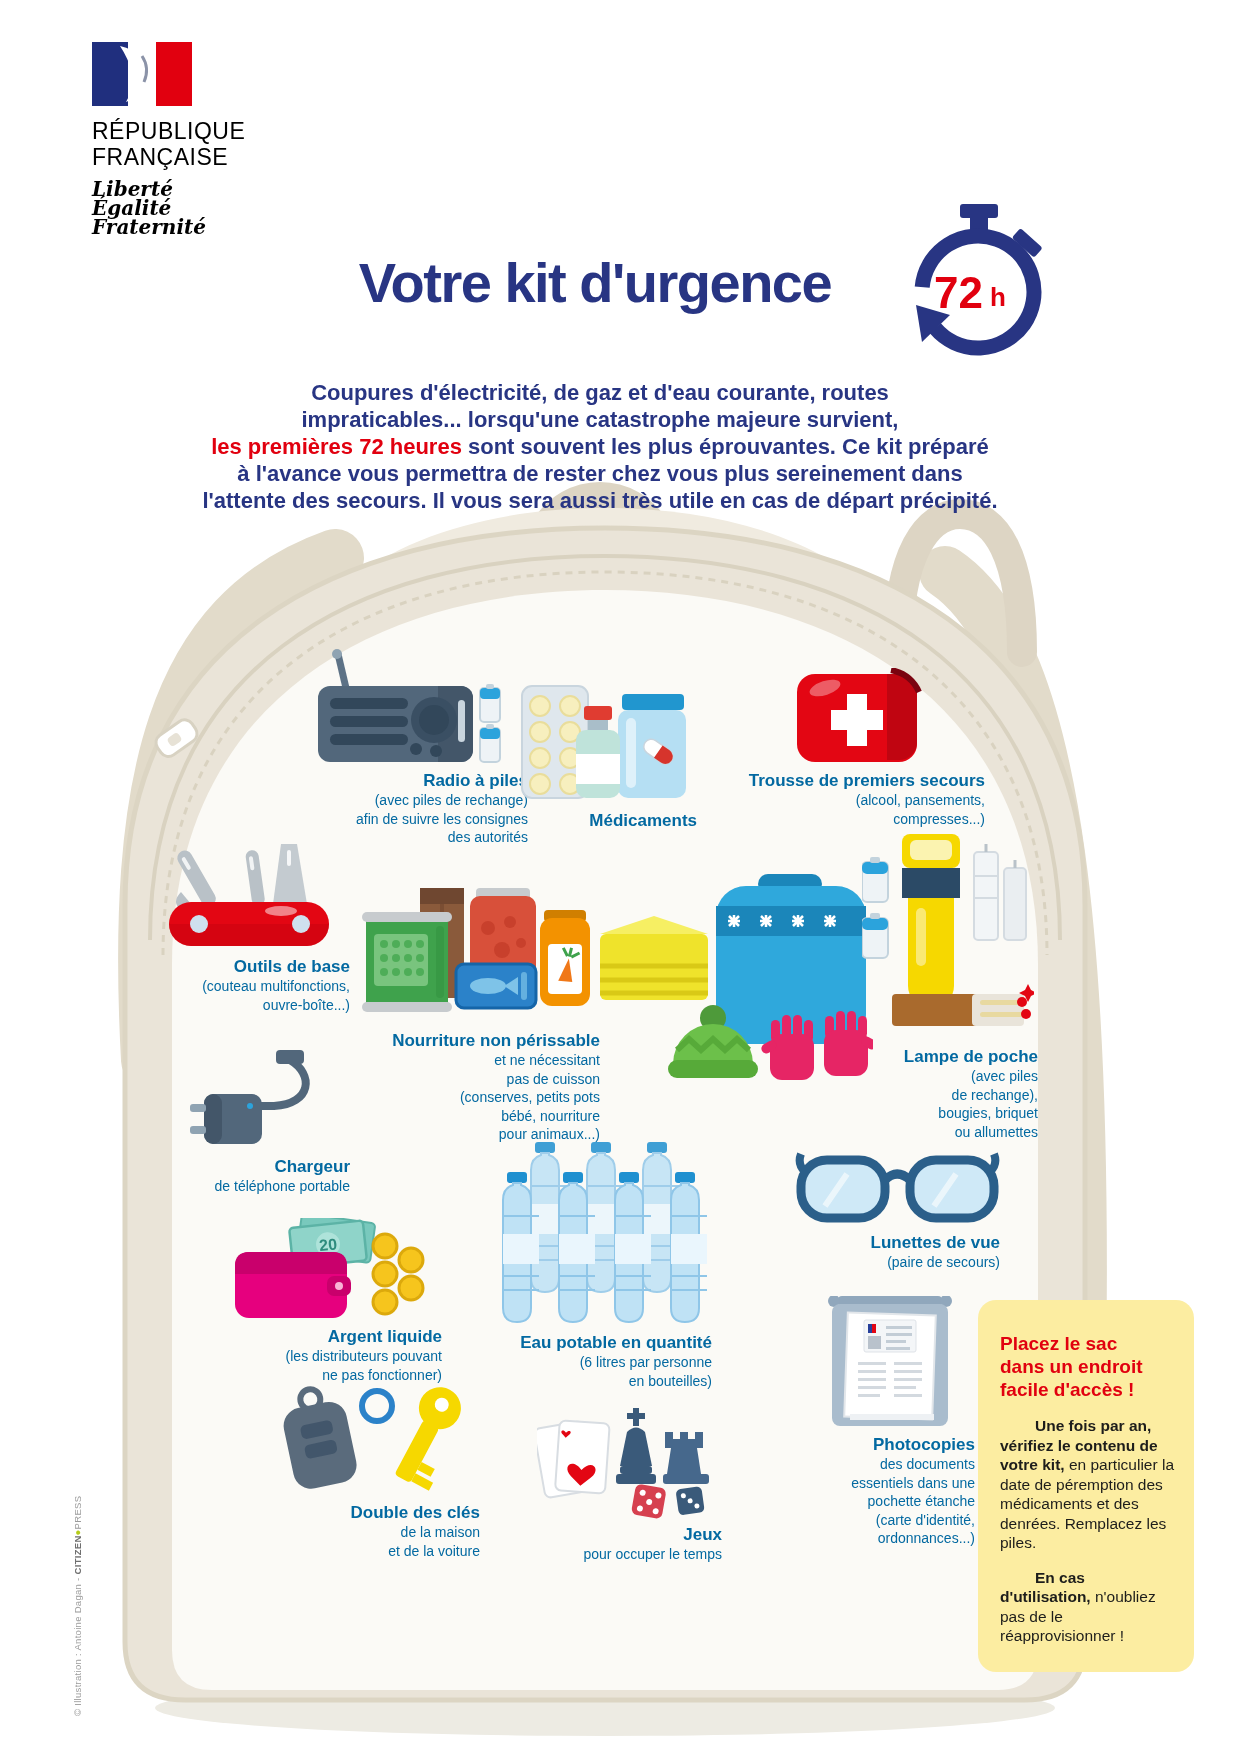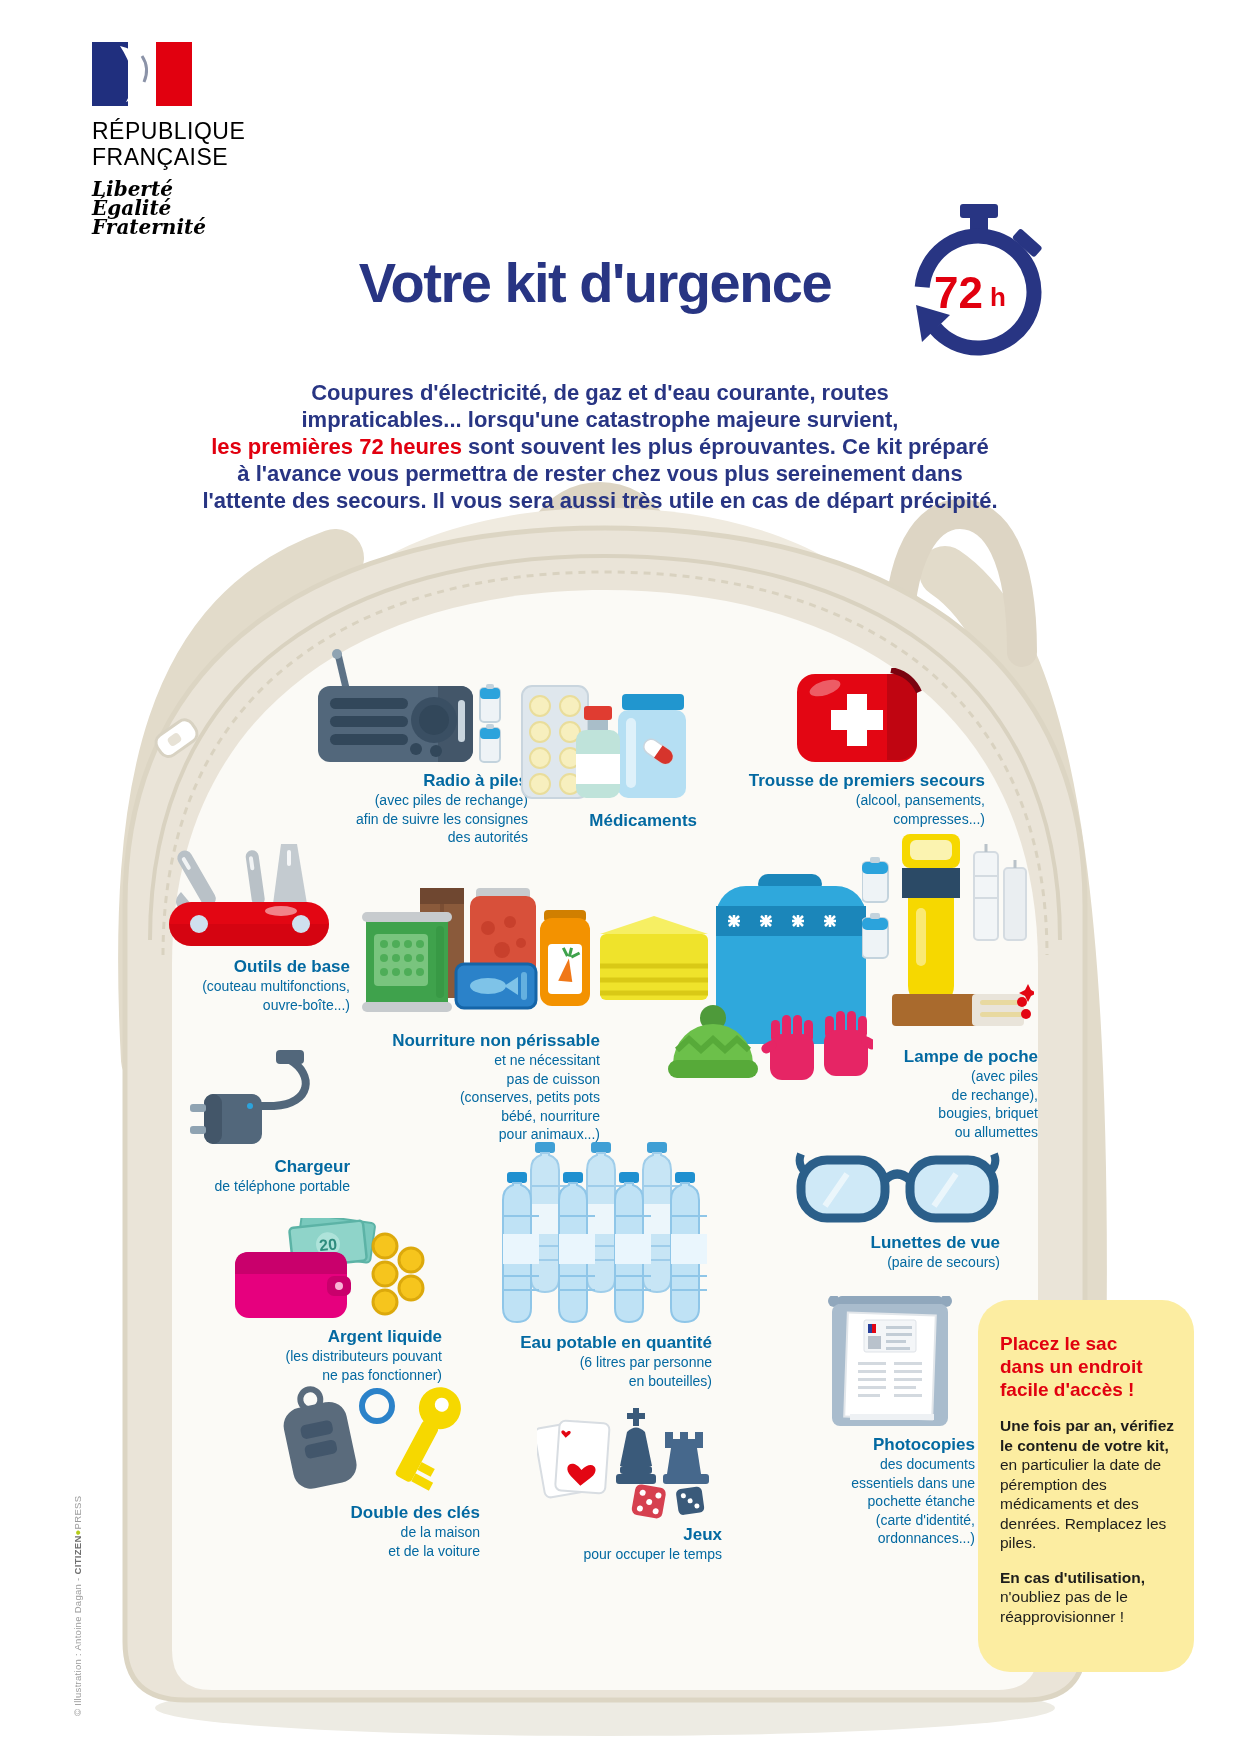--- a/index.html
+++ b/index.html
@@ -20,24 +20,24 @@
   
   .backpack{position:absolute;left:0;top:0;}
   
   .item{position:absolute;text-align:right;color:#0369a1;z-index:3;}
   .item svg{display:block;margin:0 auto;}
   .item .lbl{margin-top:5px;}
   .item .t{display:block;font-weight:bold;font-size:17px;line-height:20px;}
   .item .d{display:block;font-size:14px;line-height:18.5px;white-space:pre-line;}
   
   .tipbox{position:absolute;left:978px;top:1300px;width:216px;height:372px;background:#fceda1;
-          border-radius:32px;box-sizing:border-box;padding:32px 18px 0 22px;z-index:4;}
+          border-radius:18px;box-sizing:border-box;padding:32px 18px 0 22px;z-index:4;}
   .tipbox .hd{color:#e1000f;font-weight:bold;font-size:19px;line-height:23px;white-space:pre-line;}
   .tipbox p{margin:15px 0 0;font-size:15.5px;line-height:19.5px;color:#1d1d1b;}
-  .tipbox b{font-weight:bold;}
+  .tipbox b{font-weight:bold;margin-left:35px;}
   
   .credit{position:absolute;left:72px;top:1716px;transform:rotate(-90deg);transform-origin:0 0;
           font-size:9.5px;color:#9b9b9b;white-space:nowrap;letter-spacing:.3px;}
   .credit b{color:#6f6f6f;}
   .credit .dot{color:#b5cc18;font-weight:bold;}
 </style>
 </head>
 <body>
 
 <div class="page">

